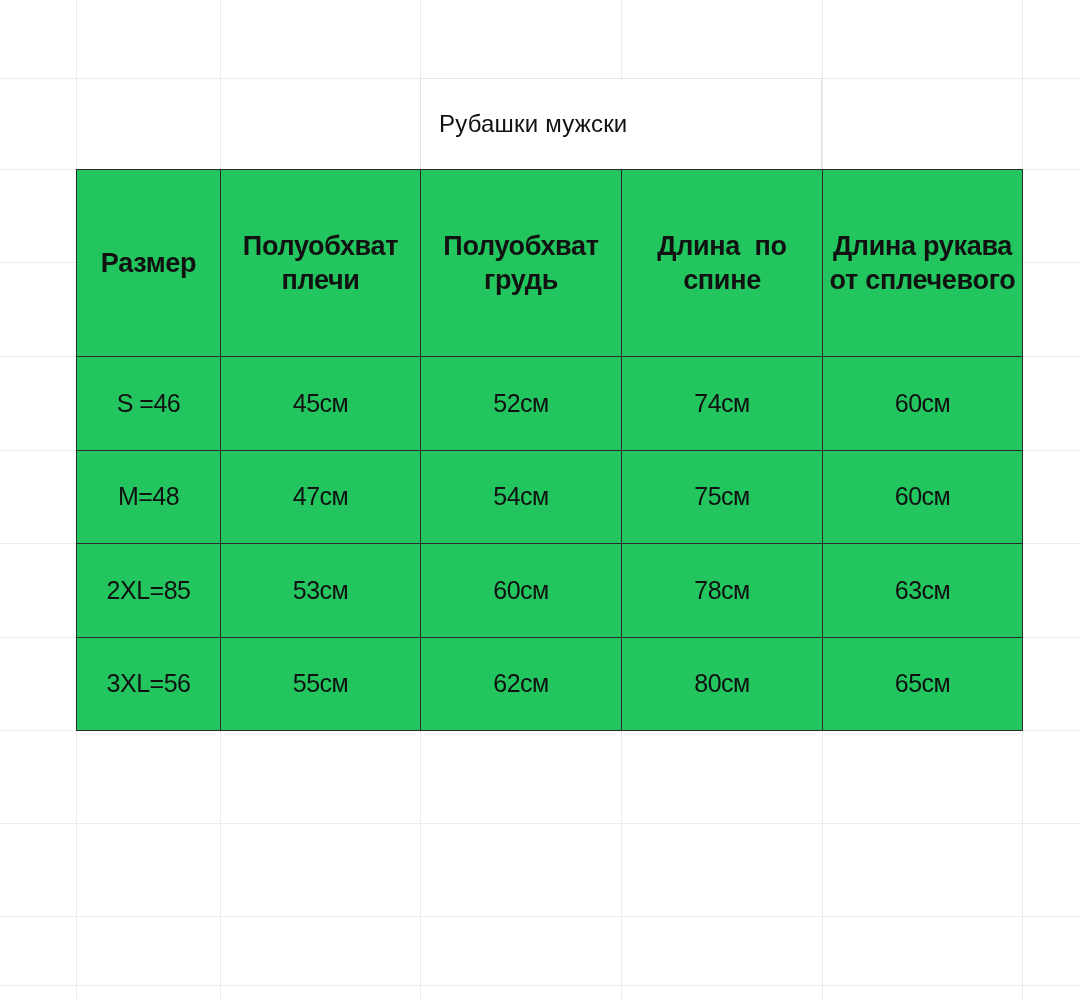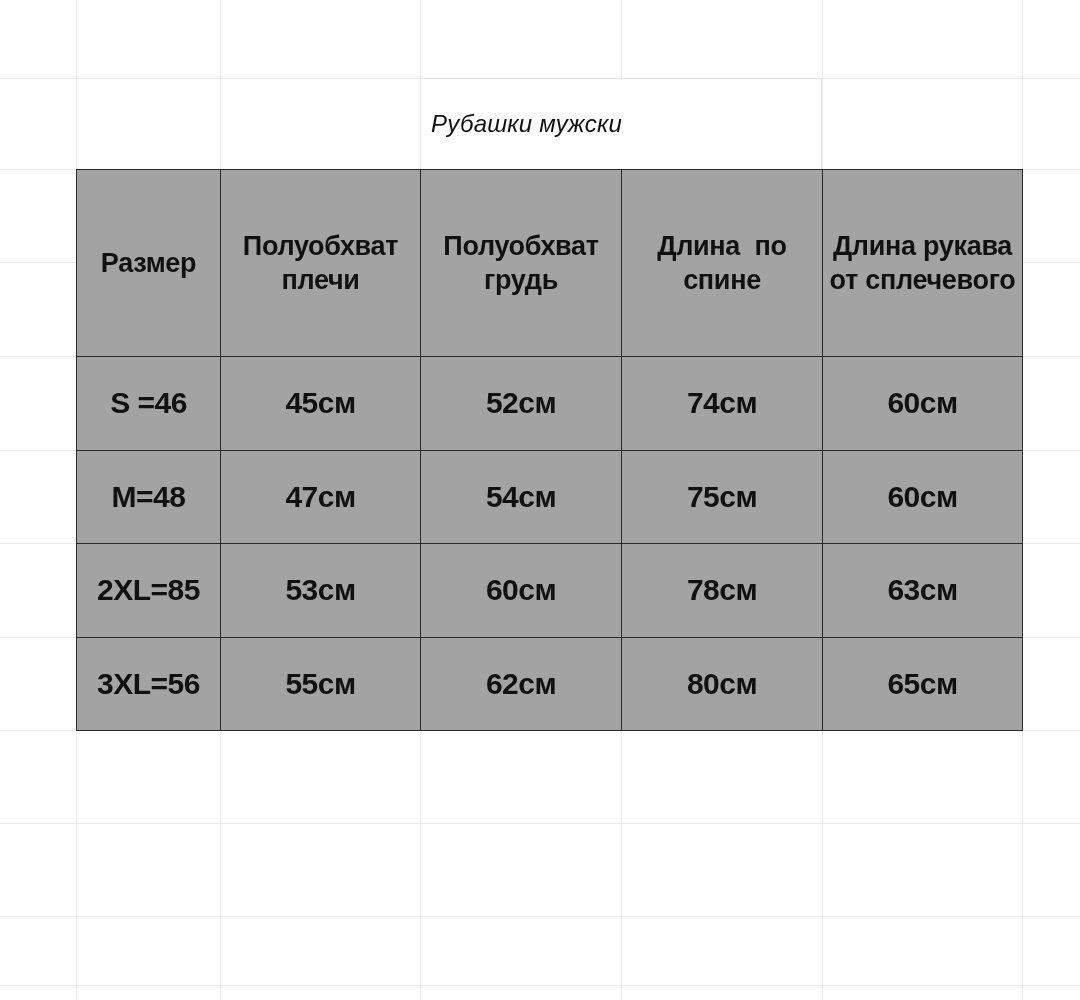--- a/index.html
+++ b/index.html
@@ -9,39 +9,38 @@
     }
     .grid-v, .grid-h { position: absolute; background: #ececec; }
     .grid-v { width: 1px; top: 0; height: 1000px; }
     .grid-h { height: 1px; left: 0; width: 1080px; }
 
     .title-cell {
       position: absolute; left: 420px; top: 78px; width: 402px; height: 91px;
       border-left: 1px solid #e4e4e4; border-right: 1px solid #e4e4e4; border-top: 1px solid #e4e4e4;
       background: #fff; box-sizing: border-box;
       display: flex; align-items: center; justify-content: flex-start;
-      padding-left: 10px;
-      font-style: italic;
+      padding-left: 18px;
     }
     .title-text { font-size: 24px; font-weight: normal; color: #111; letter-spacing: 0.2px; }
 
     table.size-table {
       position: absolute; left: 76px; top: 169px;
-      border-collapse: collapse; background: #a3a3a3;
+      border-collapse: collapse; background: #22c55e;
     }
     table.size-table td, table.size-table th {
       border: 1px solid #2a2a2a; text-align: center; vertical-align: middle;
       padding: 0; box-sizing: border-box;
     }
     table.size-table th {
       height: 187px; font-size: 27px; font-weight: bold; line-height: 34px;
       letter-spacing: -0.3px;
     }
     table.size-table td {
-      height: 93.5px; font-size: 30px; font-weight: bold; letter-spacing: -0.5px;
+      height: 93.5px; font-size: 25px; font-weight: normal; letter-spacing: -0.5px;
     }
     col.c0 { width: 144px; }
     col.c1 { width: 200px; }
     col.c2 { width: 201px; }
     col.c3 { width: 201px; }
     col.c4 { width: 200px; }
   </style>
 </head>
 <body>
 

